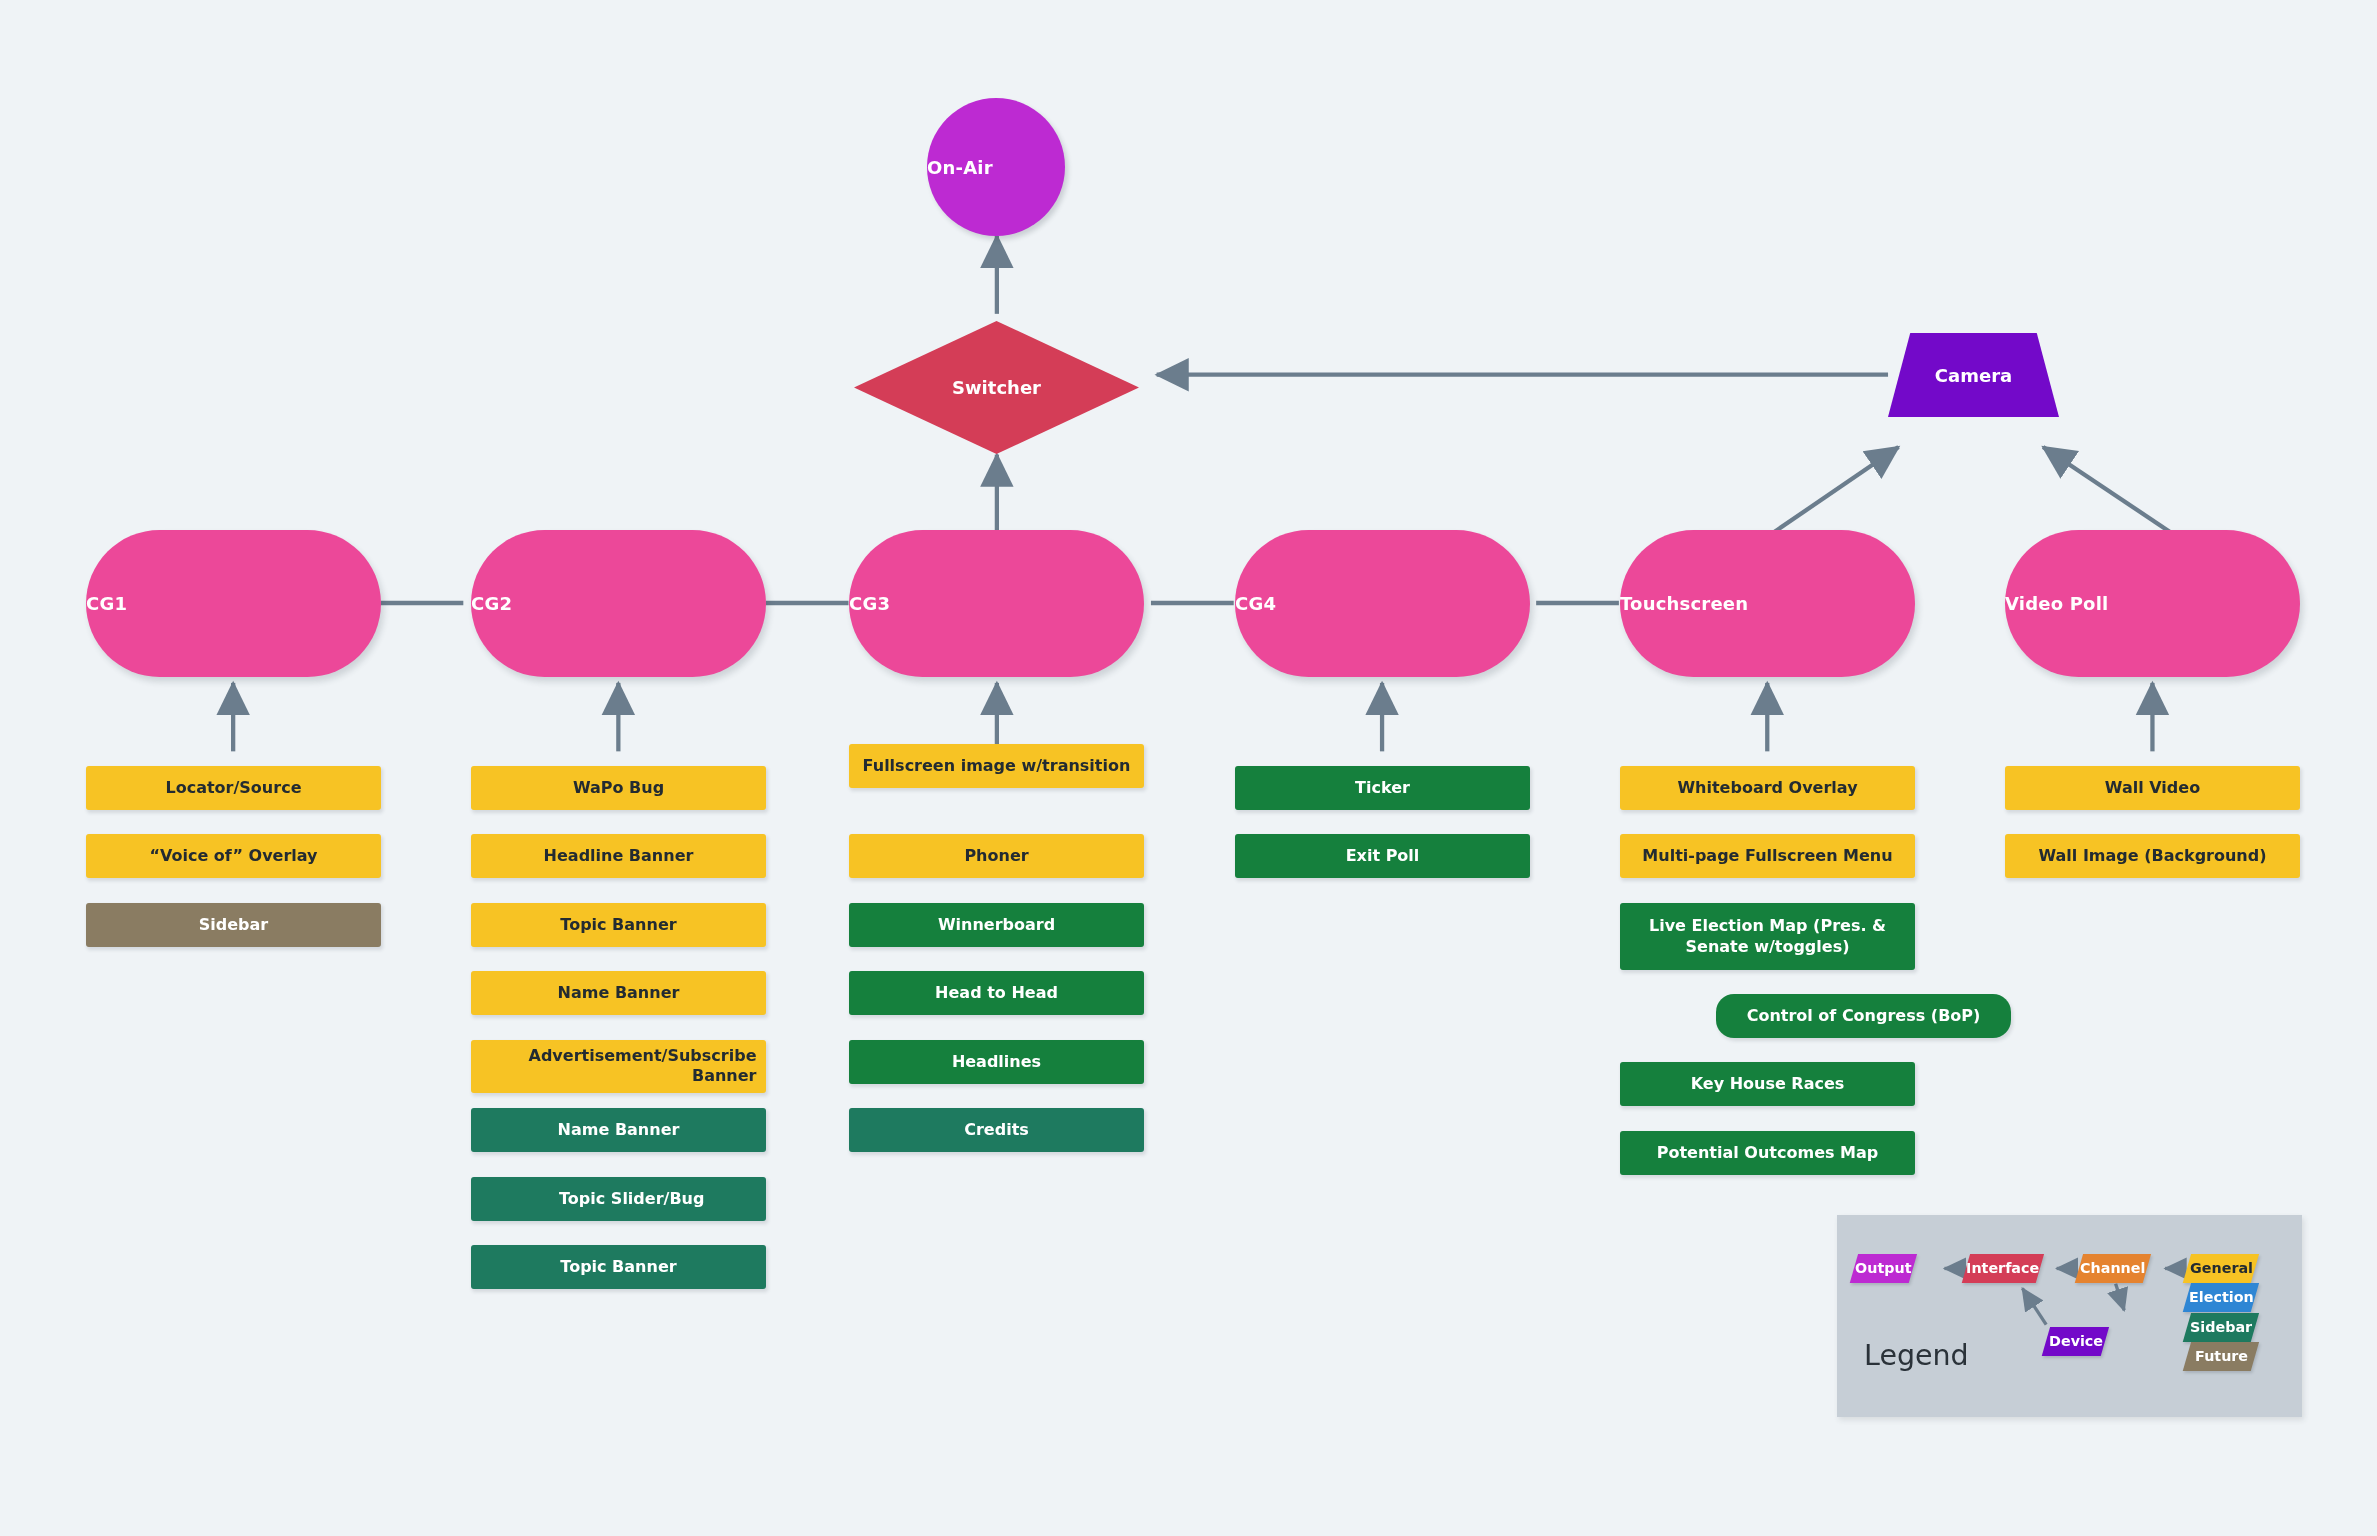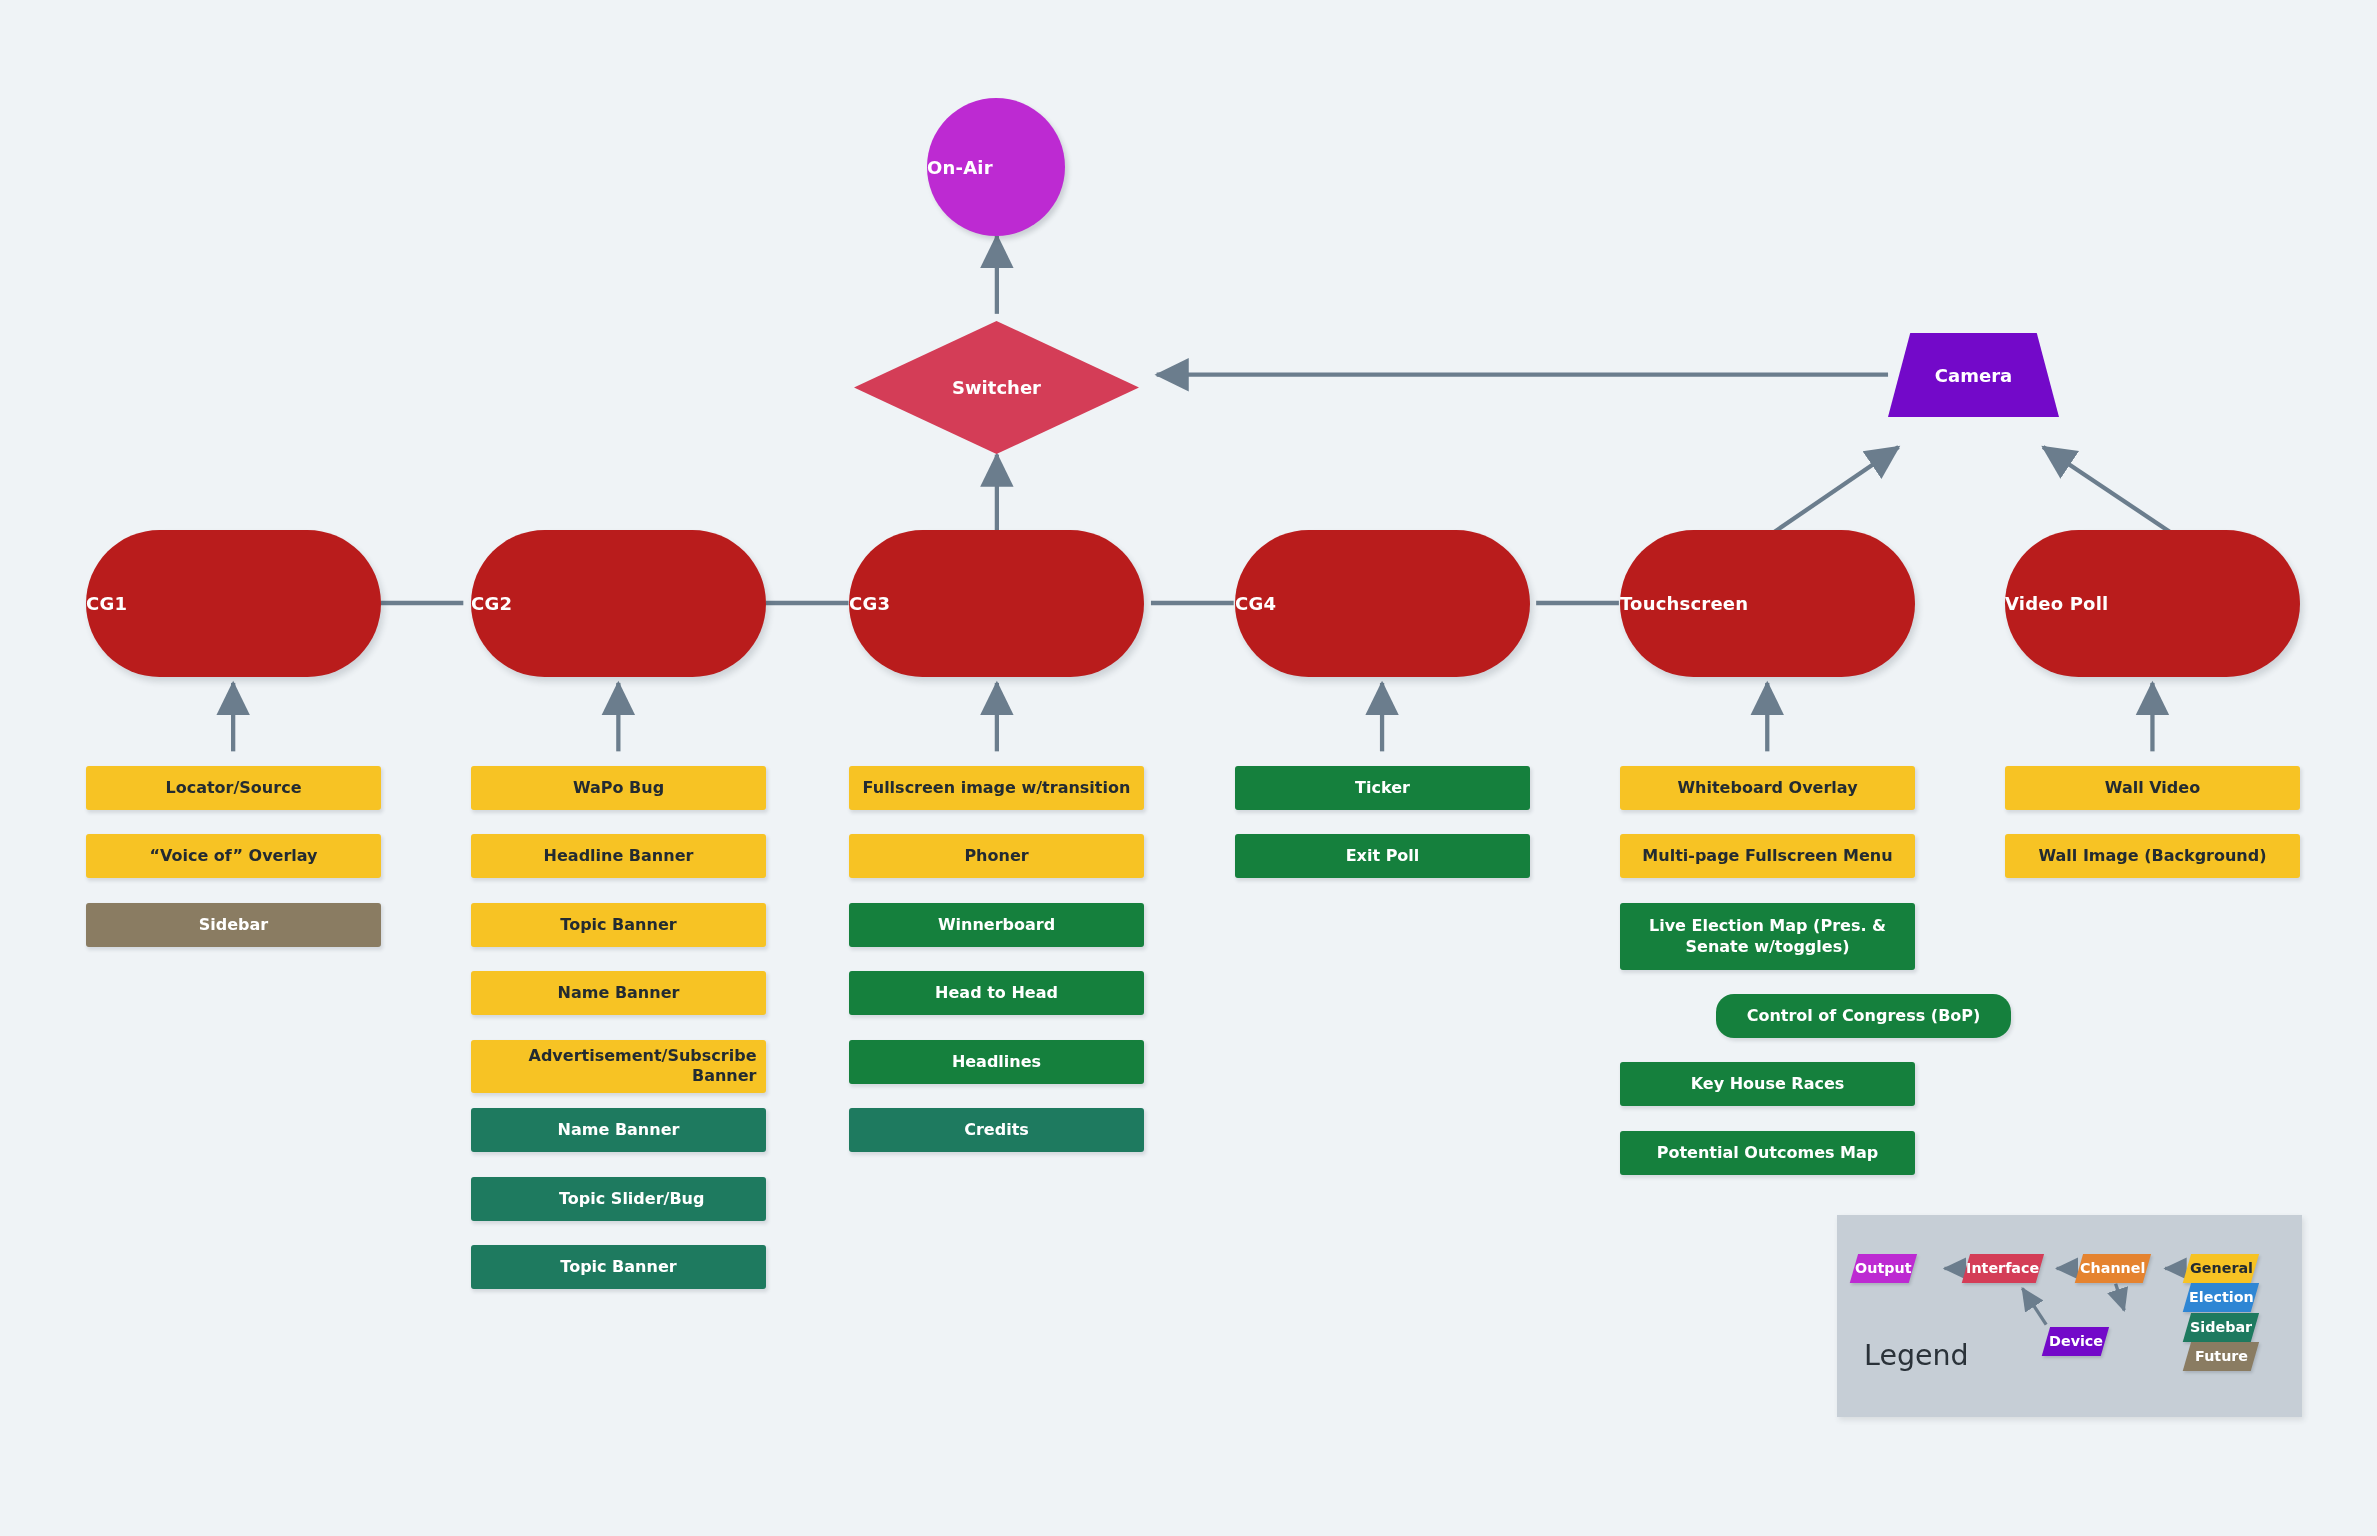--- a/index.html
+++ b/index.html
@@ -70,21 +70,21 @@
   }
   .camera-label {
     position: absolute; inset: 0;
     display: flex; align-items: center; justify-content: center;
     color: #fff; font-size: 18px; font-weight: 600;
   }
 
   .channel {
     width: 295px; height: 147px;
     border-radius: 74px;
-    background: #b91c1c;
+    background: #ec4899;
     box-shadow: 2.9px 4.8px 6.7px rgba(40,50,60,.16);
   }
 
   
   .item {
     position: absolute;
     width: 295px;
     min-height: 44px;
     display: flex;
     align-items: center;
@@ -243,21 +243,21 @@
       </div>
       <div class="item cat-future" style="left: 471px; top: 1108px;">
         <span>Name Banner</span>
       </div>
       <div class="item cat-future" style="left: 471px; top: 1177px; padding-left: 36px;">
         <span>Topic Slider/Bug</span>
       </div>
       <div class="item cat-future" style="left: 471px; top: 1245px;">
         <span>Topic Banner</span>
       </div>
-      <div class="item cat-general" style="left: 849px; top: 766px;">
+      <div class="item cat-general" style="left: 849px; top: 744px;">
         <span>Fullscreen image w/transition</span>
       </div>
       <div class="item cat-general" style="left: 849px; top: 834px;">
         <span>Phoner</span>
       </div>
       <div class="item cat-election" style="left: 849px; top: 903px;">
         <span>Winnerboard</span>
       </div>
       <div class="item cat-election" style="left: 849px; top: 971px; align-items: center;">
         <span>Head to Head</span>

